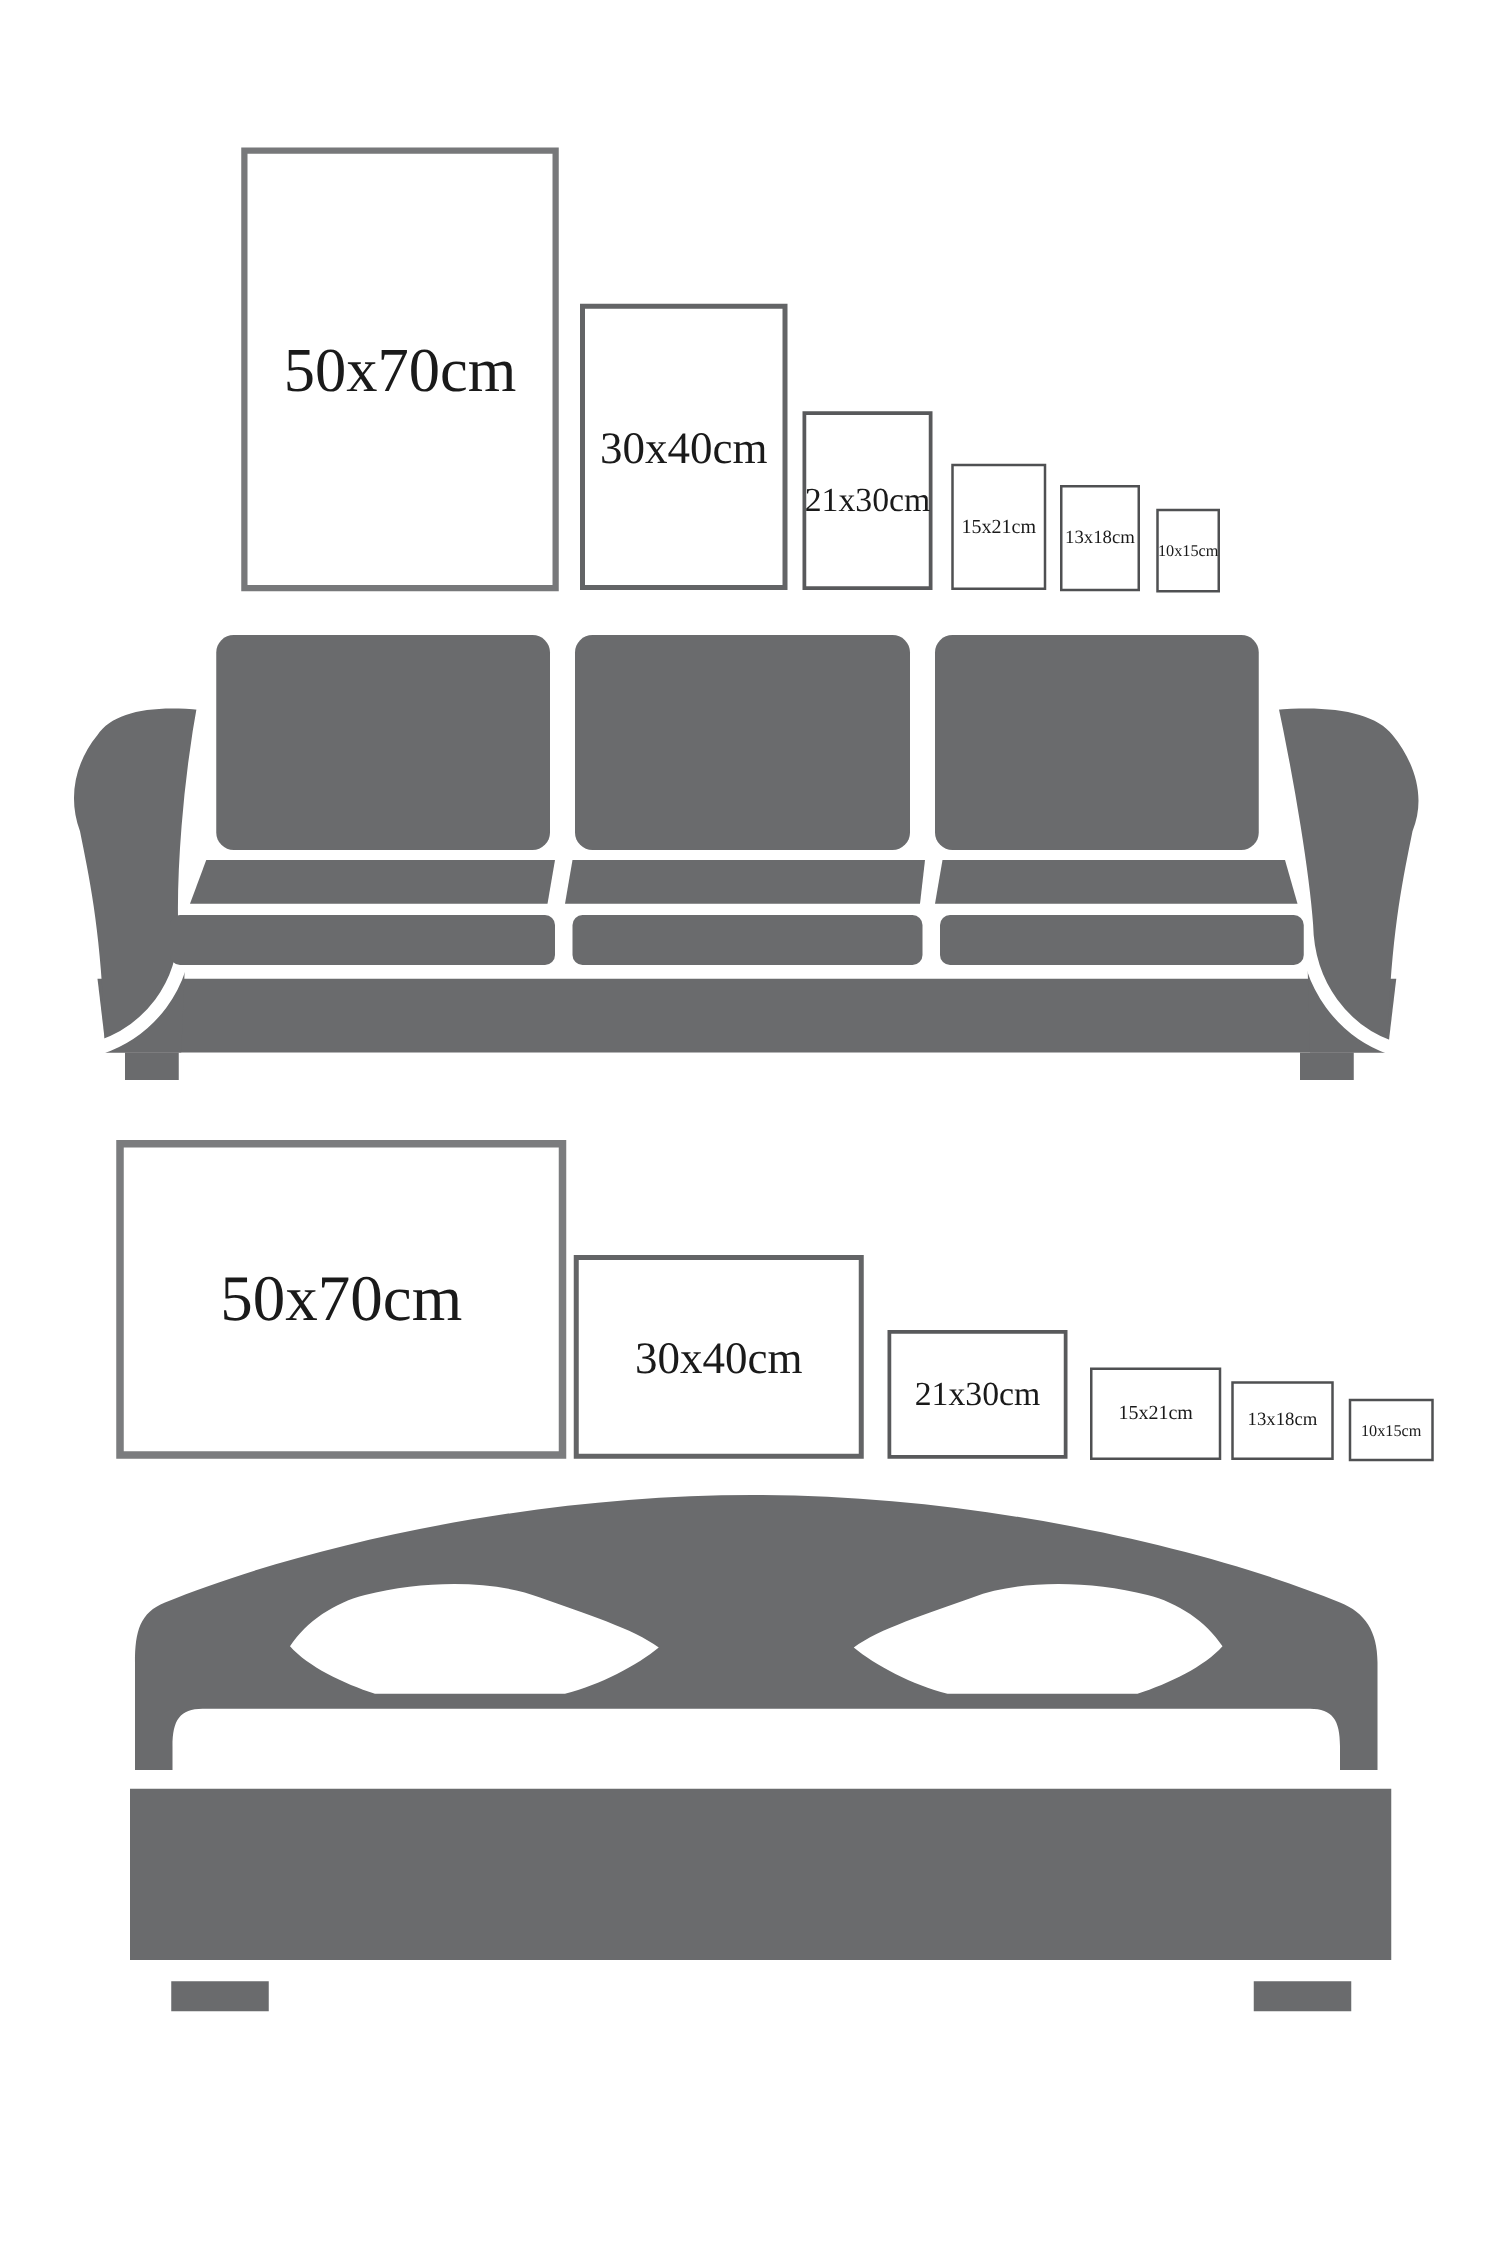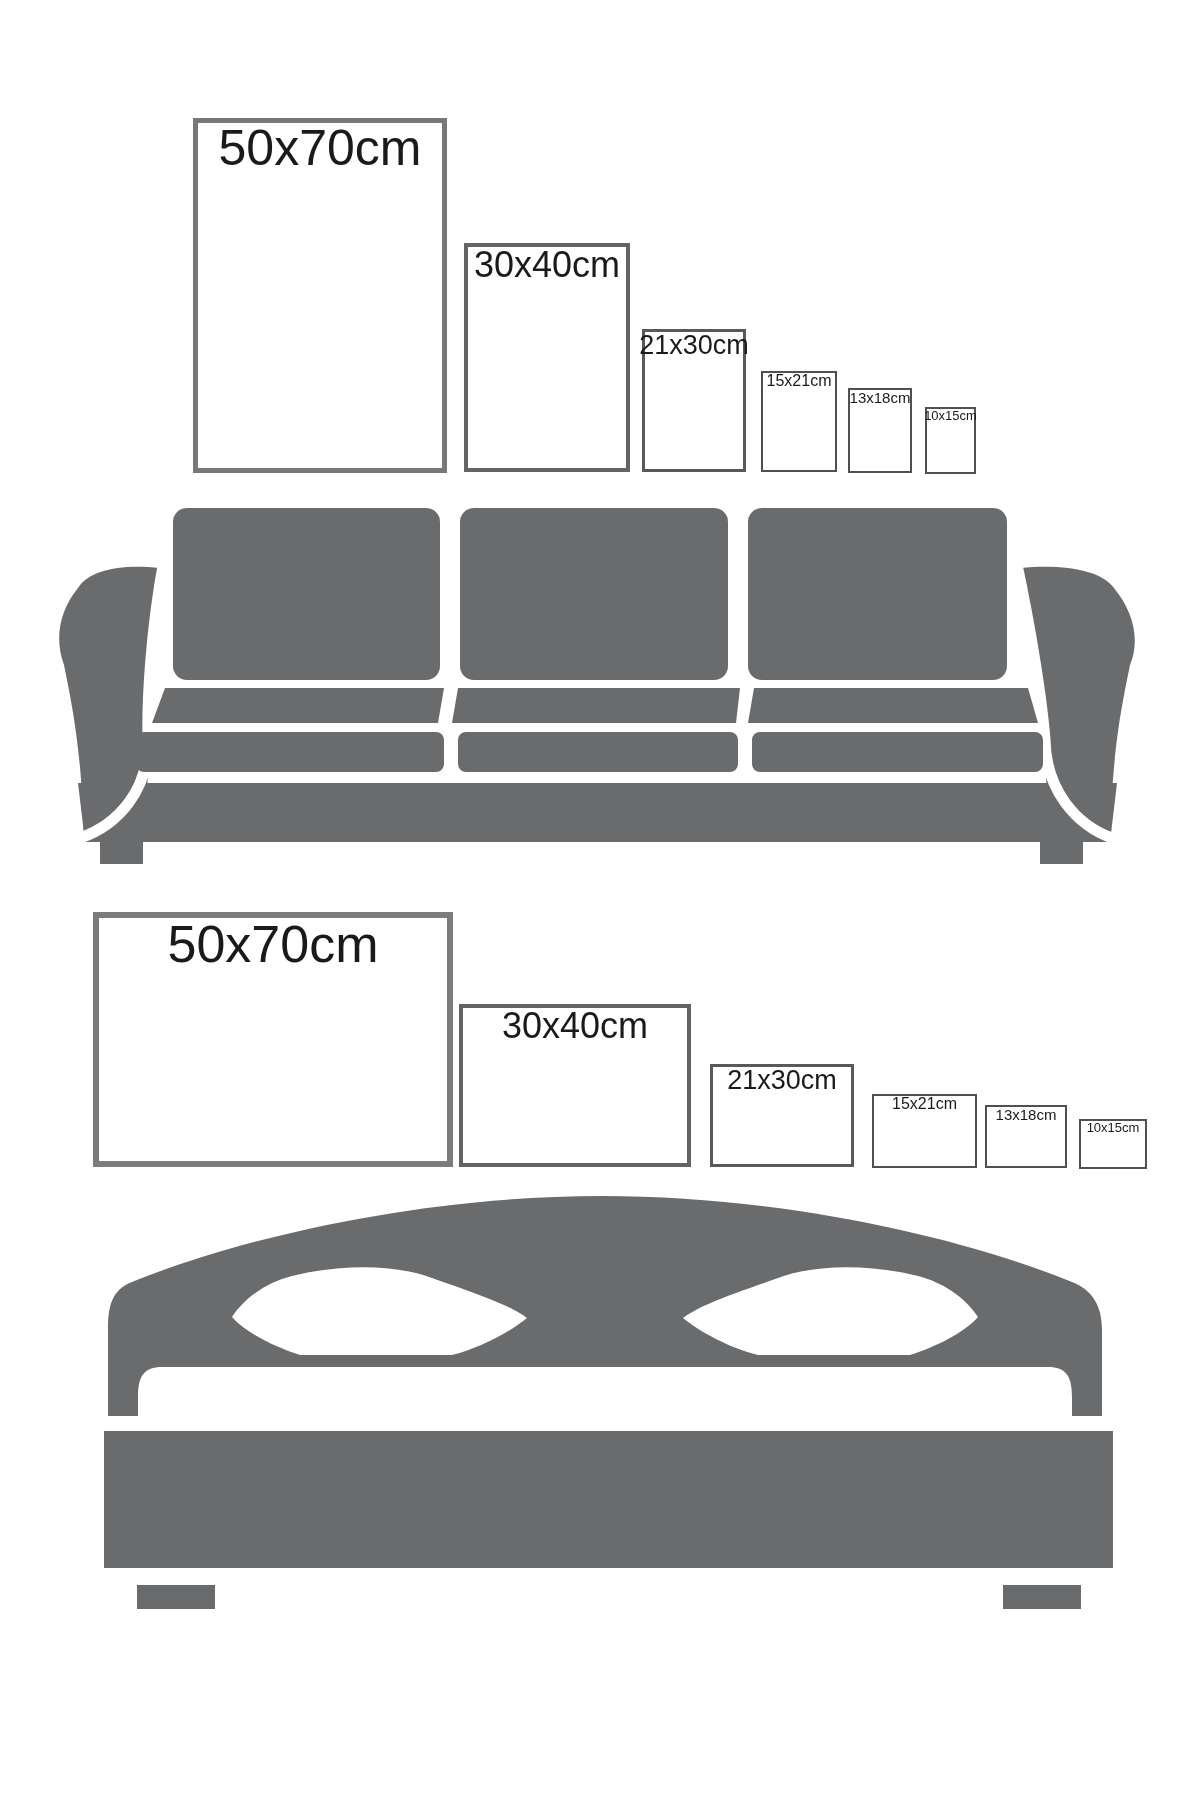--- a/index.html
+++ b/index.html
@@ -4,21 +4,23 @@
 <style>
   html,body{margin:0;padding:0;}
   body{font-family:"Liberation Sans", sans-serif; background:#ffffff;}
   #canvas{position:relative; width:1200px; height:1800px; background:#ffffff; overflow:hidden;}
 
   .frame{
     position:absolute;
     box-sizing:border-box;
     background:#ffffff;
     display:flex;
+    align-items:center;
     justify-content:center;
+    font-family:Liberation Serif, serif;
   }
   .frame .size-label{
     color:#1a1a1a;
     white-space:nowrap;
     line-height:1;
     letter-spacing:0px;
   }
 
   
   .f1{left:193px; top:118px; width:254px; height:355px; border:5px solid #77787a;}

